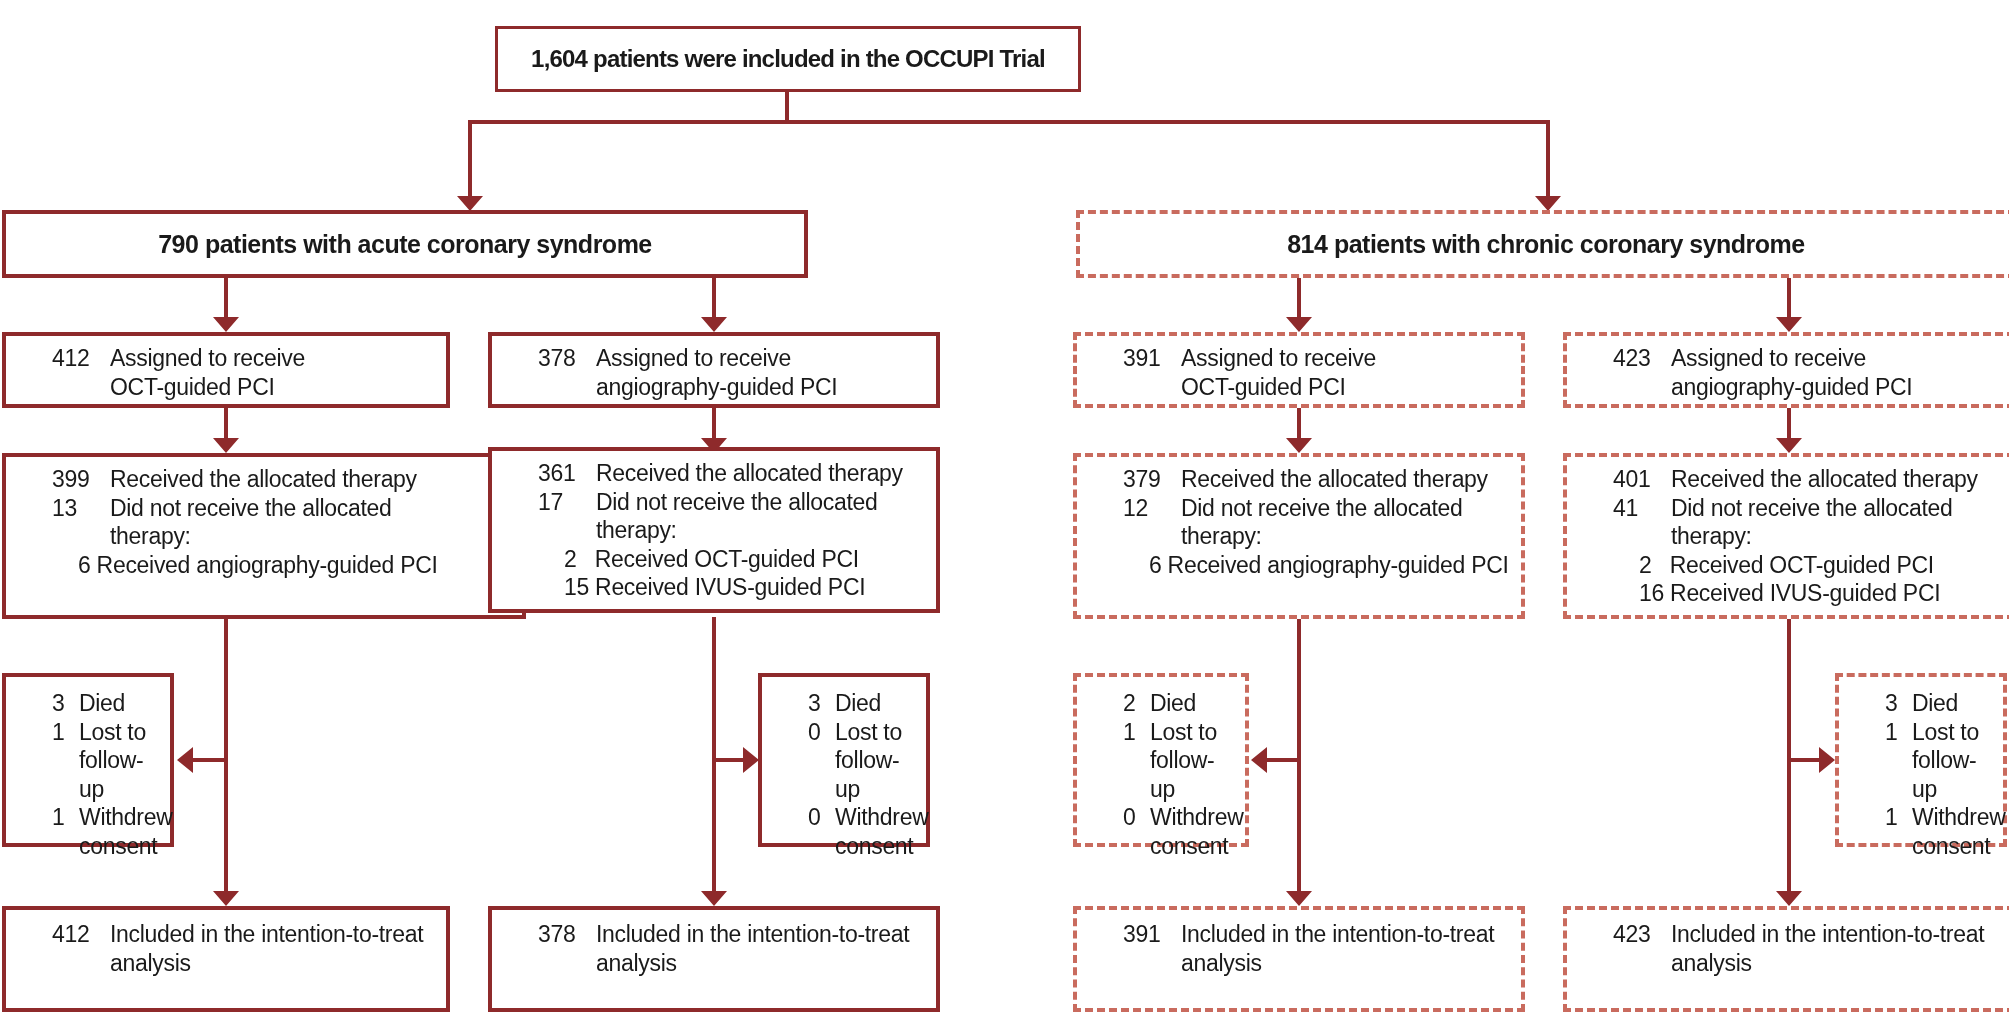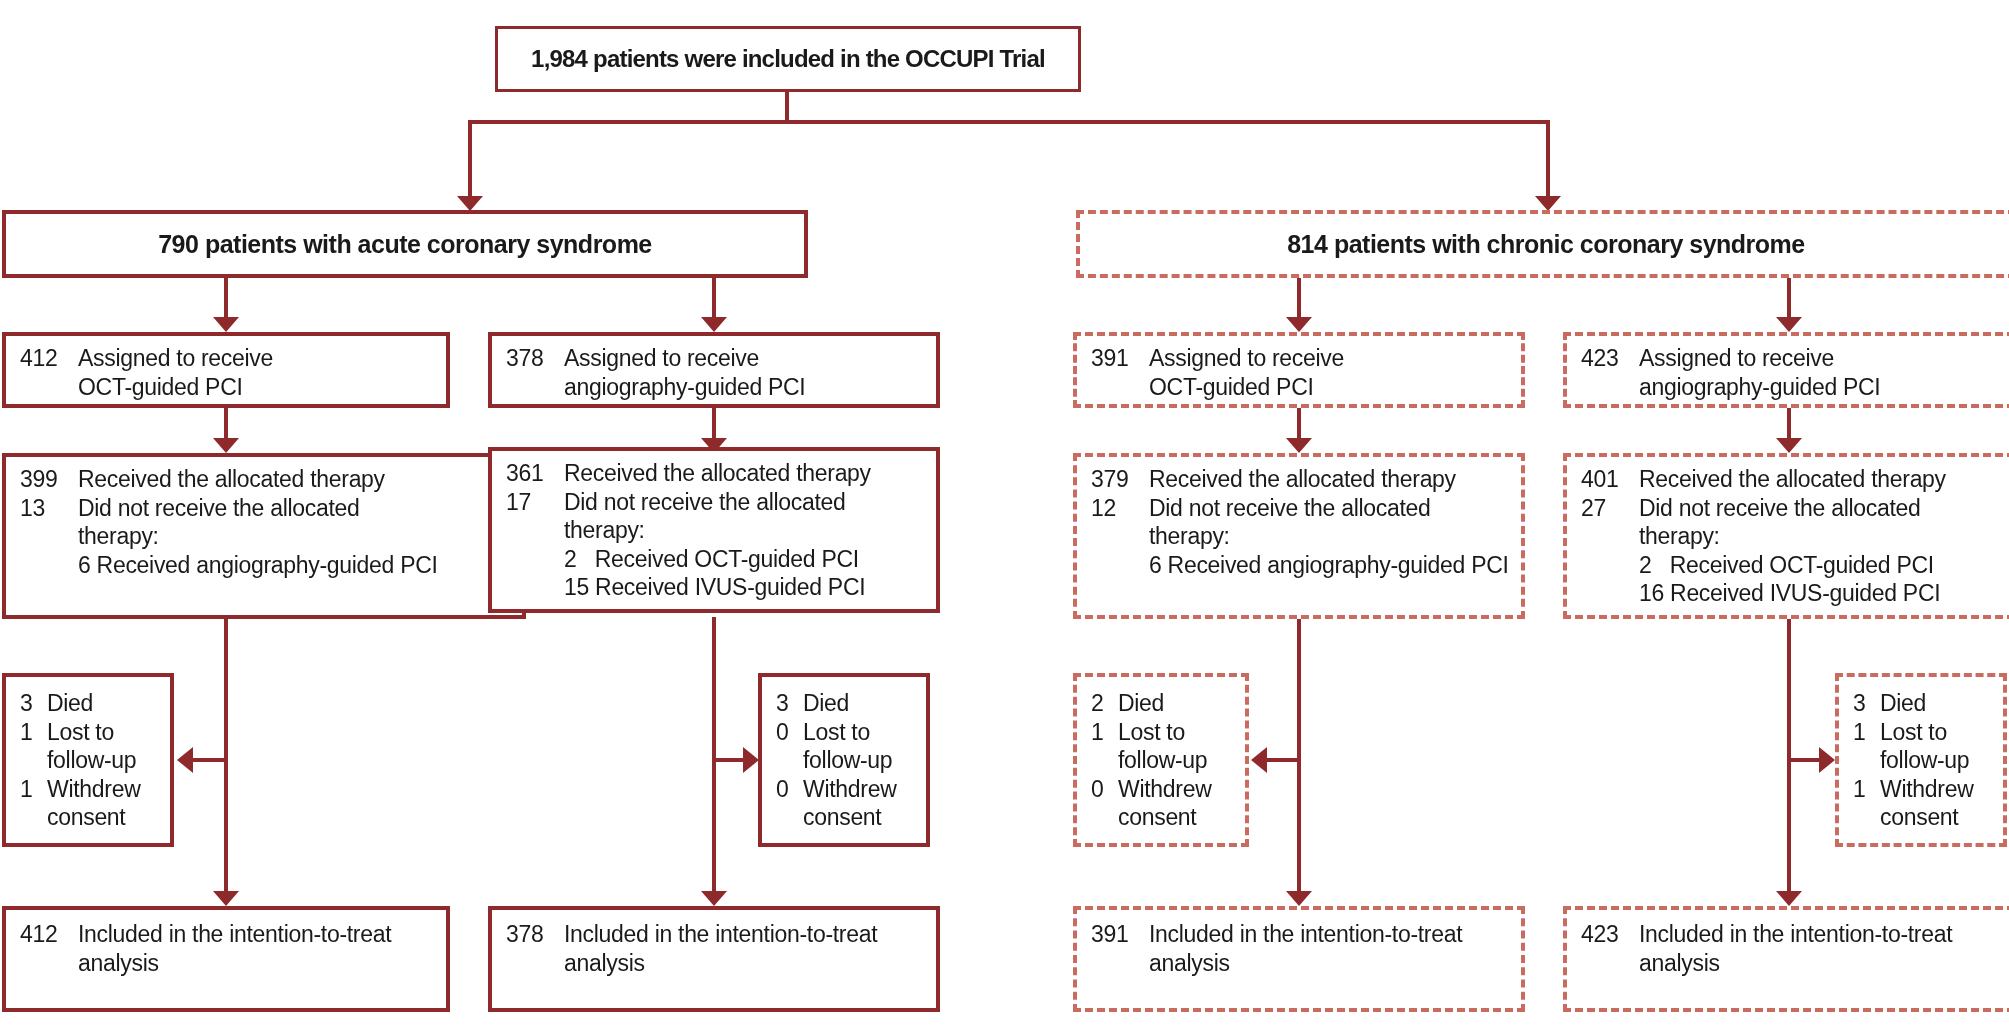--- a/index.html
+++ b/index.html
@@ -27,21 +27,21 @@
 
   .hbox {
     display: flex; align-items: center; justify-content: center;
     text-align: center; font-weight: bold; font-size: 25px;
     letter-spacing: -0.5px; white-space: nowrap;
   }
   .pad { padding: 8px 6px 2px 14px; }
   .pt10 { padding-top: 10px; }
   .pt12 { padding-top: 12px; }
 
-  .nrow { display: flex; align-items: flex-start; }
+  .nrow { display: flex; align-items: flex-start; margin-left: 32px; }
   .num { flex: 0 0 58px; }
   .attr .num { flex: 0 0 27px; }
   .lbl { flex: 1; white-space: pre-line; }
   .sub { margin-left: 58px; white-space: pre-line; }
 </style>
 </head>
 <body>
 
 <div id="stage">
 
@@ -62,21 +62,21 @@
                M1286 891 L1312 891 L1299 906 Z M1776 891 L1802 891 L1789 906 Z"></path>
     </g>
     <g>
       <path d="M224 760 H193 M716 760 H743 M1297 760 H1267 M1791 760 H1819"></path>
       <path class="head" d="M193 747 L193 773 L177 760 Z M743 747 L743 773 L759 760 Z
                M1267 747 L1267 773 L1251 760 Z M1819 747 L1819 773 L1835 760 Z"></path>
     </g>
   </svg>
 
   <div class="box solid titlebox hbox" style="left:495px;top:26px;width:586px;height:66px;font-size:24px;letter-spacing:-0.8px;">
-    <span>1,984 patients were included in the OCCUPI Trial</span>
+    <span>1,604 patients were included in the OCCUPI Trial</span>
   </div>
 
   <div class="box solid hbox" style="left:2px;top:210px;width:806px;height:68px;">
     <span>790 patients with acute coronary syndrome</span>
   </div>
   <div class="box dashed hbox" style="left:1076px;top:210px;width:940px;height:68px;">
     <span>814 patients with chronic coronary syndrome</span>
   </div>
 
   <div class="box solid pad" style="left:2px;top:332px;width:448px;height:76px;">
@@ -215,21 +215,21 @@
       <span class="lbl">Assigned to receive
 angiography-guided PCI</span>
     </div>
   </div>
   <div class="box dashed pad" style="left:1563px;top:453px;width:452px;height:166px;">
     <div class="nrow">
       <span class="num">401</span>
       <span class="lbl">Received the allocated therapy</span>
     </div>
     <div class="nrow">
-      <span class="num">27</span>
+      <span class="num">41</span>
       <span class="lbl">Did not receive the allocated
 therapy:</span>
     </div>
     <div class="sub">2&nbsp;&nbsp;&nbsp;Received OCT-guided PCI</div>
     <div class="sub">16 Received IVUS-guided PCI</div>
   </div>
   <div class="box dashed pad attr pt12" style="left:1835px;top:673px;width:172px;height:174px;">
     <div class="nrow">
       <span class="num">3</span>
       <span class="lbl">Died</span>

